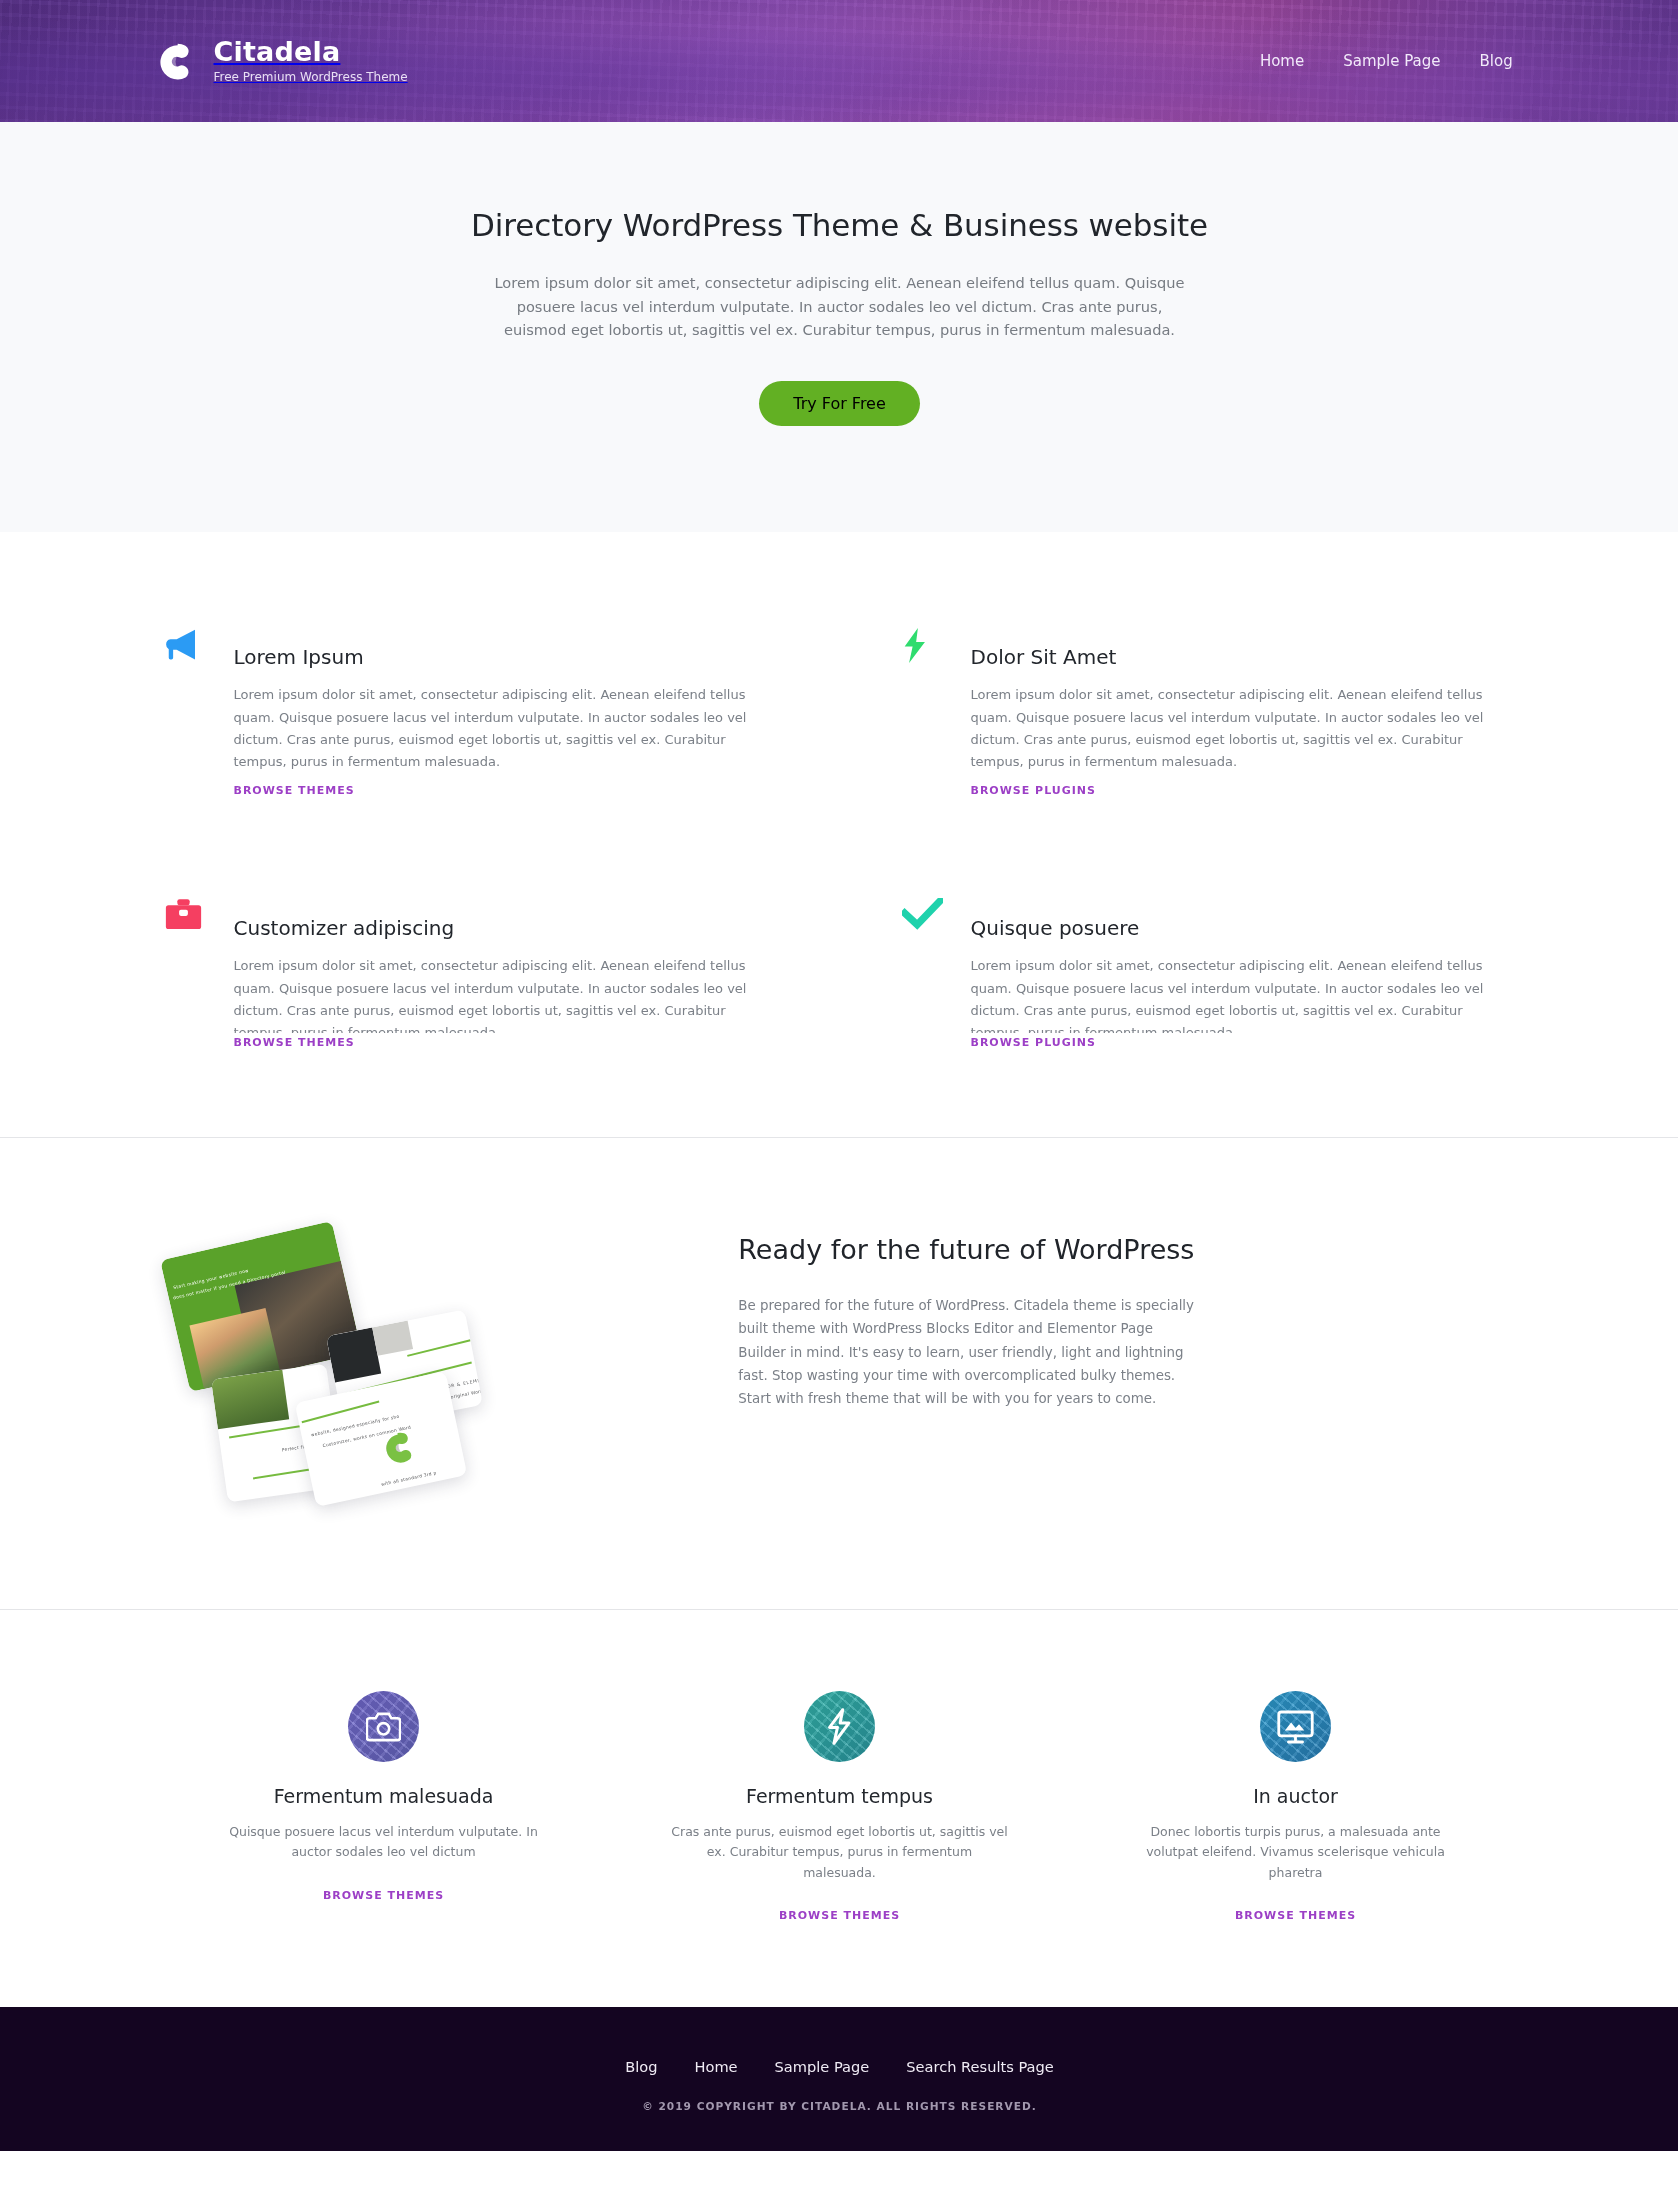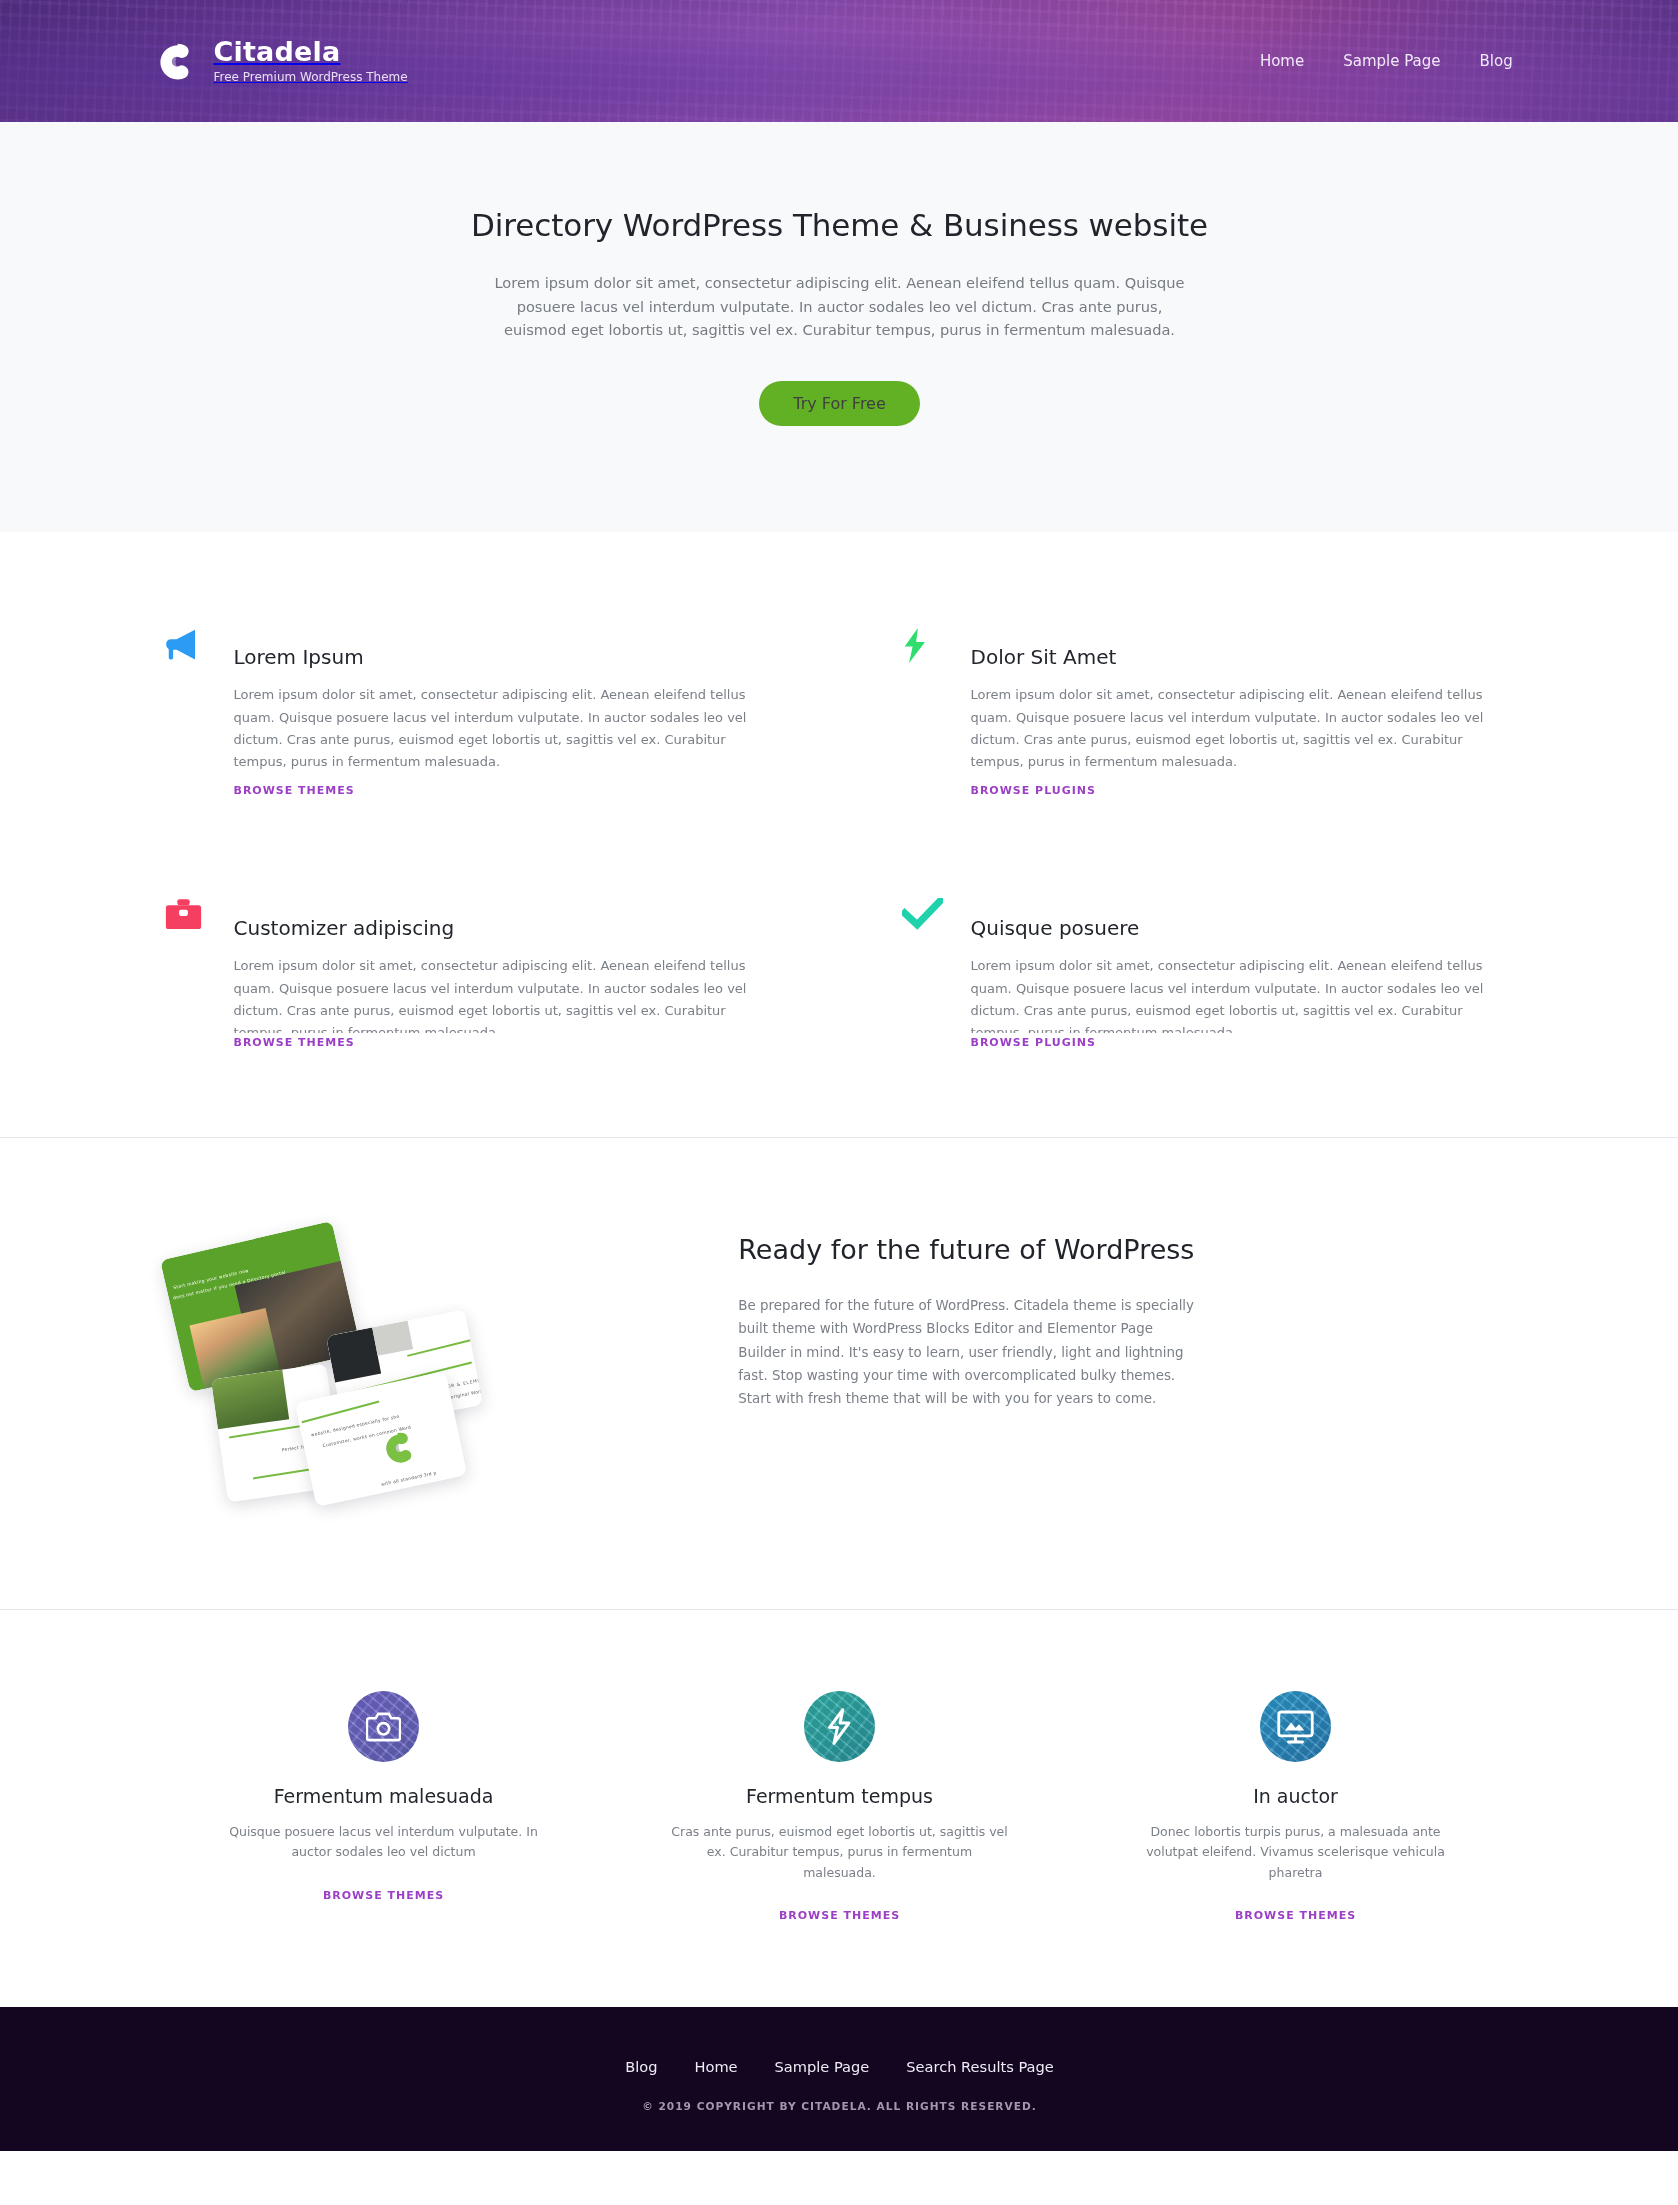--- a/index.html
+++ b/index.html
@@ -94,21 +94,21 @@
     width: 697px;
     margin: 0 auto;
     font-size: 14.6px;
     line-height: 1.62;
     color: #767b82;
   }
   .hero-btn-wrap { margin-top: 39px; }
   .hero-btn {
     display: inline-block;
     background: #62b023;
-    color: #404040;
+    color: #000000;
     font-size: 16px;
     padding: 13.2px 34px;
     border: none;
     border-radius: 25px;
     cursor: pointer;
     font-family: inherit;
   }
 
   
   .features {

